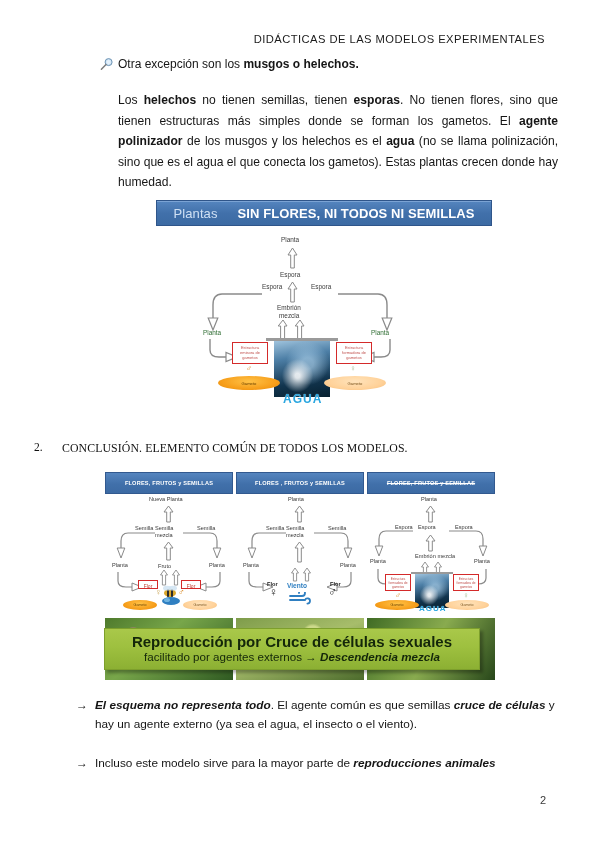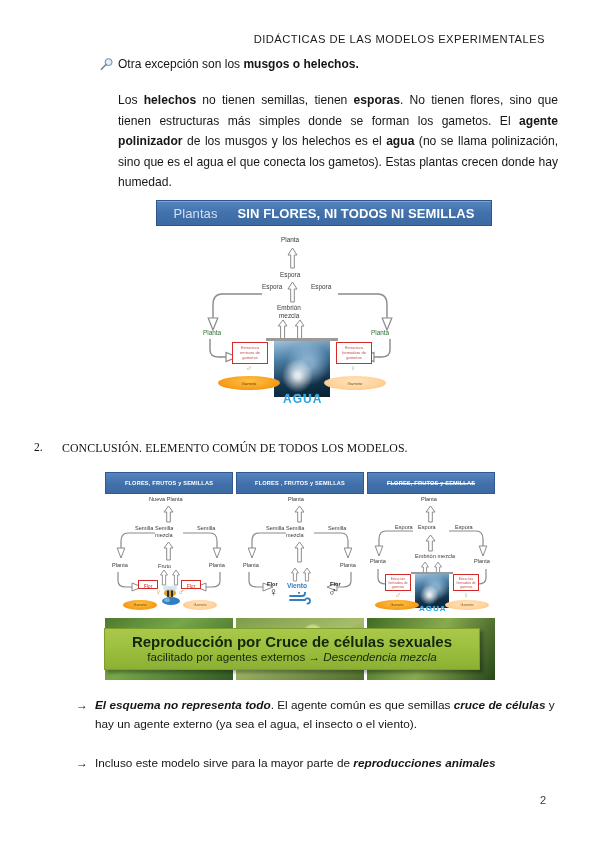--- a/index.html
+++ b/index.html
@@ -121,21 +121,21 @@
   .banner-green{
     position:absolute;left:-1px;top:156px;width:376px;height:42px;
     background:linear-gradient(180deg,#a9c84a 0%,#9ec03f 45%,#8cb033 100%);
     border:1px solid #7d9f2c;box-sizing:border-box;
     box-shadow:3px 3px 3px rgba(0,0,0,.30);
     display:flex;flex-direction:column;align-items:center;justify-content:center;
     color:#14270a;
   }
   .bg-l1{font-size:15px;font-weight:bold;line-height:15px;}
   .bg-l2{font-size:11.6px;line-height:15px;}
-  .bg-l2 em{font-style:italic;font-weight:normal;}
+  .bg-l2 em{font-style:italic;font-weight:bold;}
 
   
   .abullet{
     position:absolute;width:480px;font-size:11.8px;line-height:19px;
     display:flex;gap:7px;align-items:flex-start;
   }
   .abullet .mark{flex:0 0 11px;color:#111;font-size:12px;line-height:18px;}
   .abullet b{font-weight:bold;font-style:italic;}
 
   .pagenum{

